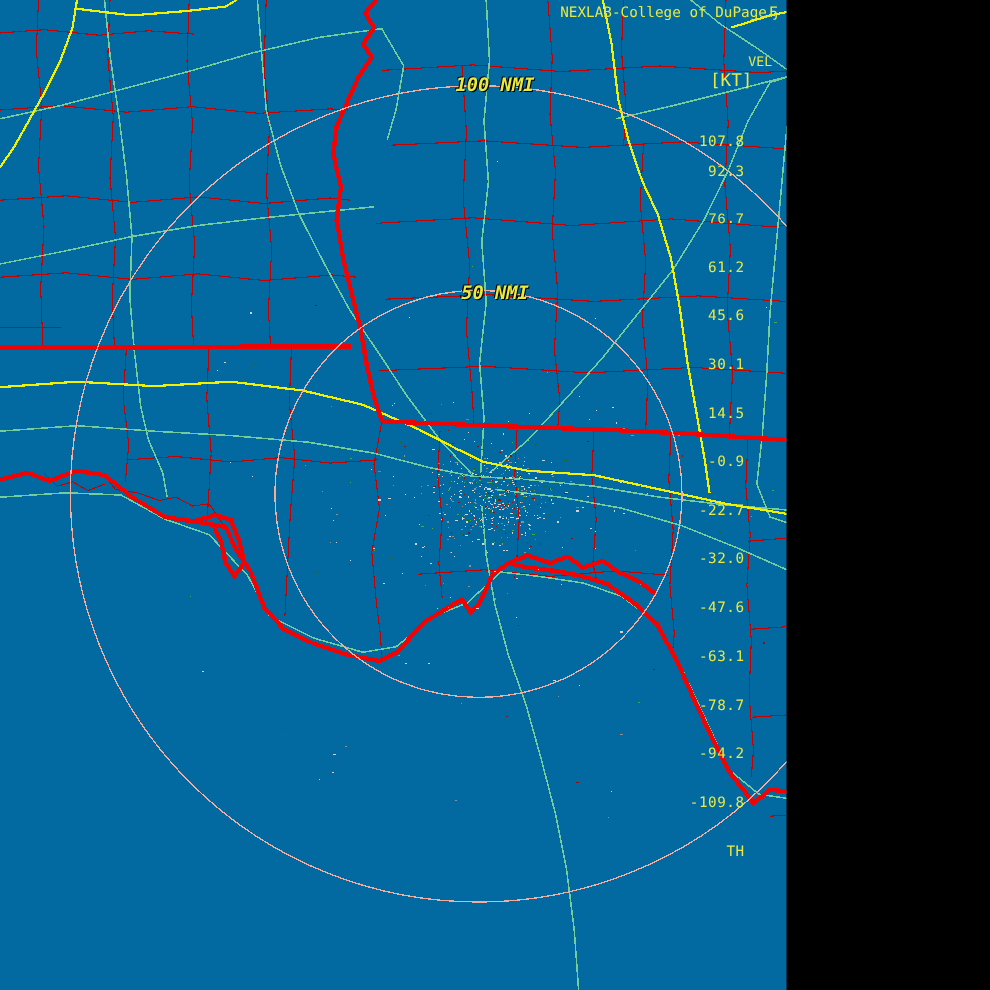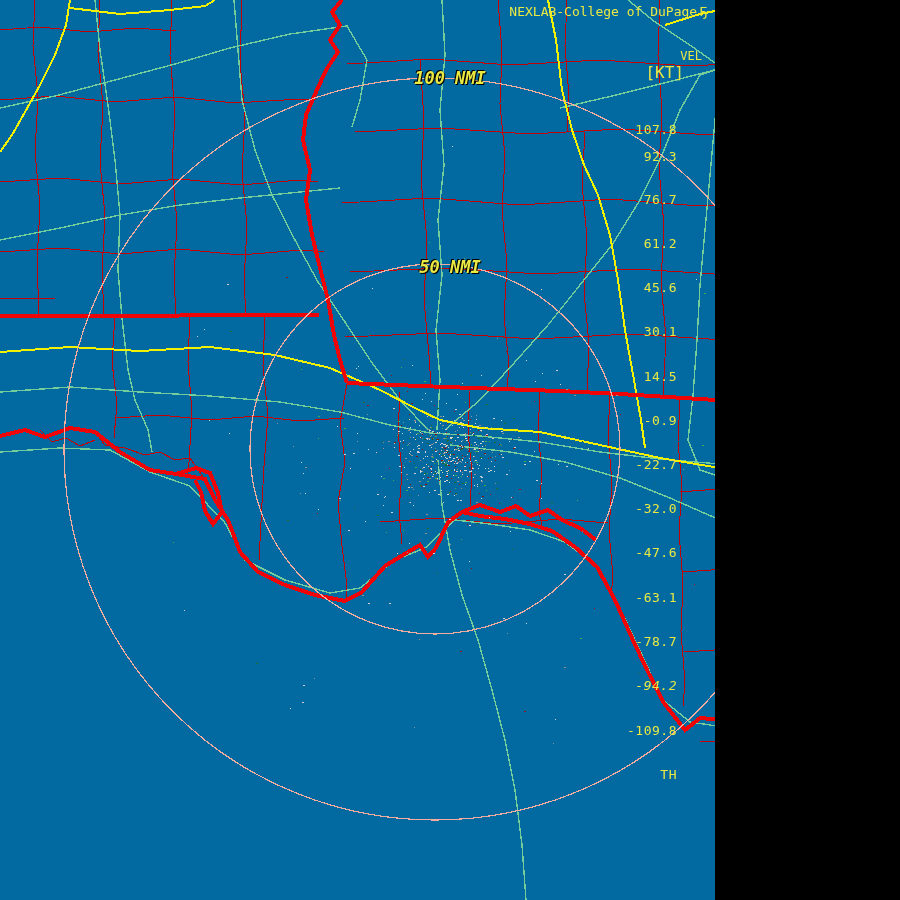--- a/index.html
+++ b/index.html
@@ -854,32 +854,32 @@
 
   <div class="overlay branding"><span>NEXLAB-College of DuPage</span><span class="glyph">Ҕ</span></div>
 
   <div class="overlay cb-title1">VEL</div>
   <div class="overlay cb-title2">[KT]</div>
 
   <div id="colorbar" class="colorbar" style="left: 873px; top: 87px; width: 20px; height: 713px; border-color: rgb(125, 5, 125); background: linear-gradient(rgb(102, 0, 106) 0%, rgb(102, 0, 106) 6.45%, rgb(255, 255, 0) 6.5%, rgb(242, 162, 94) 19%, rgb(240, 0, 0) 19.1%, rgb(90, 2, 2) 46.2%, rgb(152, 152, 152) 46.3%, rgb(255, 255, 255) 50.2%, rgb(60, 60, 60) 53.4%, rgb(11, 94, 32) 53.6%, rgb(27, 211, 81) 81.3%, rgb(21, 102, 198) 81.4%, rgb(0, 192, 246) 94%, rgb(0, 0, 0) 94.2%, rgb(0, 0, 0) 100%);"></div>
   <div id="tick-layer">
       <div class="tick" style="top: 105px; margin-top: 17px;">107.8</div>
       <div class="tick" style="top: 149px;">92.3</div>
-      <div class="tick" style="top: 192px;">76.7</div>
+      <div class="tick" style="top: 192px; font-family: Liberation Mono, monospace;">76.7</div>
       <div class="tick" style="top: 236px;">61.2</div>
       <div class="tick" style="top: 280px;">45.6</div>
       <div class="tick" style="top: 324px;">30.1</div>
       <div class="tick" style="top: 369px;">14.5</div>
       <div class="tick" style="top: 413px;">-0.9</div>
       <div class="tick" style="top: 457px;">-22.7</div>
       <div class="tick" style="top: 501px;">-32.0</div>
       <div class="tick" style="top: 545px;">-47.6</div>
       <div class="tick" style="top: 590px;">-63.1</div>
       <div class="tick" style="top: 634px; text-align: center;">-78.7</div>
-      <div class="tick" style="top: 678px; font-style: italic;">-94.2</div>
+      <div class="tick" style="top: 678px;">-94.2</div>
       <div class="tick" style="top: 723px;">-109.8</div>
       <div class="tick" style="top: 767px; text-align: center;">TH</div>
     </div>
   <div id="ring-label-layer">
       <div class="ring-label" style="left: 450px; top: 78px;">100 NMI</div>
       <div class="ring-label" style="left: 450px; top: 267px;">50 NMI</div>
     </div>
 
 </div>
 

